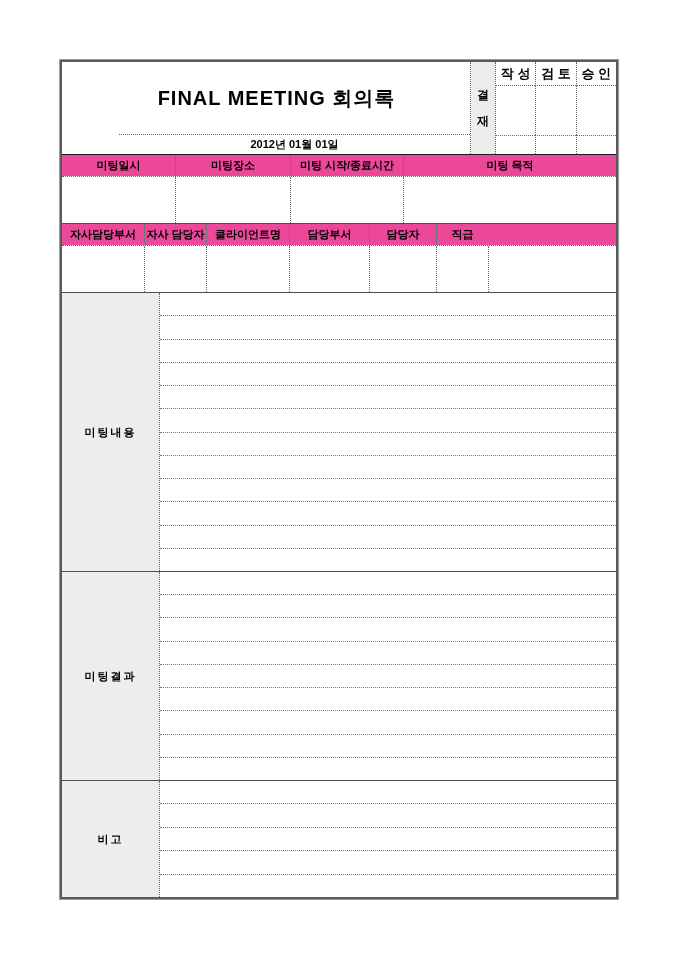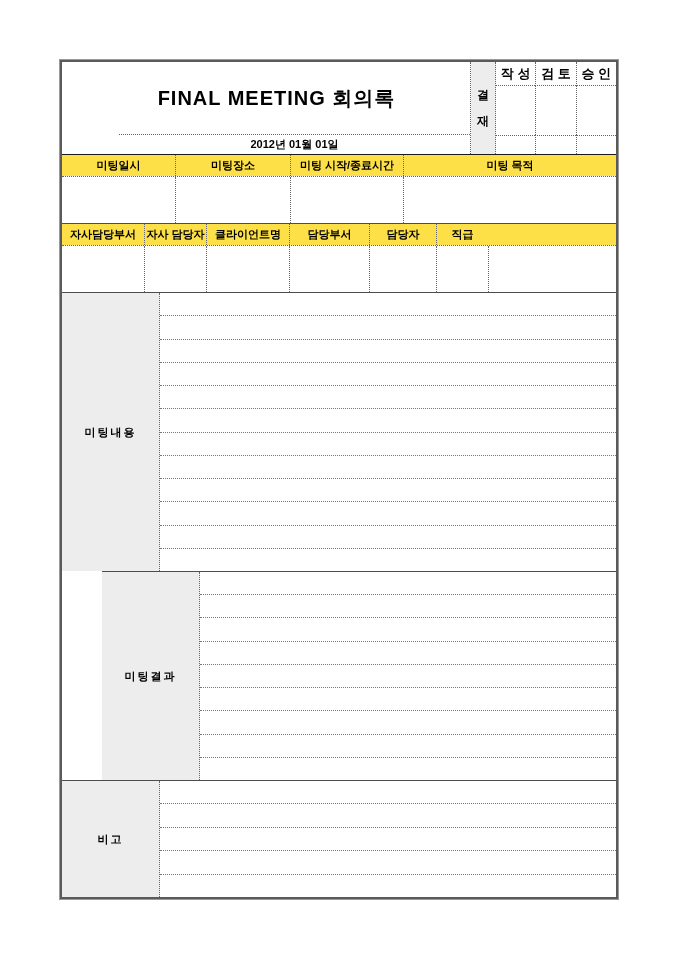--- a/index.html
+++ b/index.html
@@ -60,21 +60,21 @@
   }
   .appr-row .cell + .cell { border-left: 1px dotted #666; }
   .appr-head { height: 24px; flex-shrink: 0; }
   .appr-head .cell { font-size: 13px; font-weight: bold; border-bottom: 1px dotted #666; }
   .appr-sign { flex: 1; }
   .appr-foot { height: 19px; flex-shrink: 0; }
   .appr-foot .cell { border-top: 1px dotted #666; }
   
   .hrow {
     display: flex; height: 21px; flex-shrink: 0;
-    background: #fde047;
+    background: #ec4899;
   }
   .hrow.first { border-top: 1px solid #1a1a1a; }
   .hrow.second { border-top: 1px solid #4d4d4d; }
   .hrow .hcell {
     display: flex; align-items: center; justify-content: center;
     font-size: 11px; font-weight: bold;
     box-sizing: border-box; flex-shrink: 0;
     white-space: nowrap; overflow: hidden;
   }
   .hrow .hcell + .hcell { border-left: 1px dotted #666; }
@@ -96,21 +96,21 @@
     background: #ededed;
     border-right: 1px dotted #666;
     display: flex; align-items: center; justify-content: center;
     font-size: 11px; font-weight: bold; letter-spacing: 2px;
     box-sizing: border-box;
   }
   .sec-lines { flex: 1; display: flex; flex-direction: column; }
   .line { flex: 1; }
   .line + .line { border-top: 1px dotted #777; }
   .sec-content { height: 278px; }
-  .sec-result  { height: 208px; margin-left: 40px; }
+  .sec-result  { height: 208px; }
   .sec-note    { height: 116px; }
 </style>
 </head>
 <body>
 
 <div class="sheet">
 
   <div class="top">
     <div class="title-block">
       <div class="title-cell">FINAL MEETING 회의록</div>

